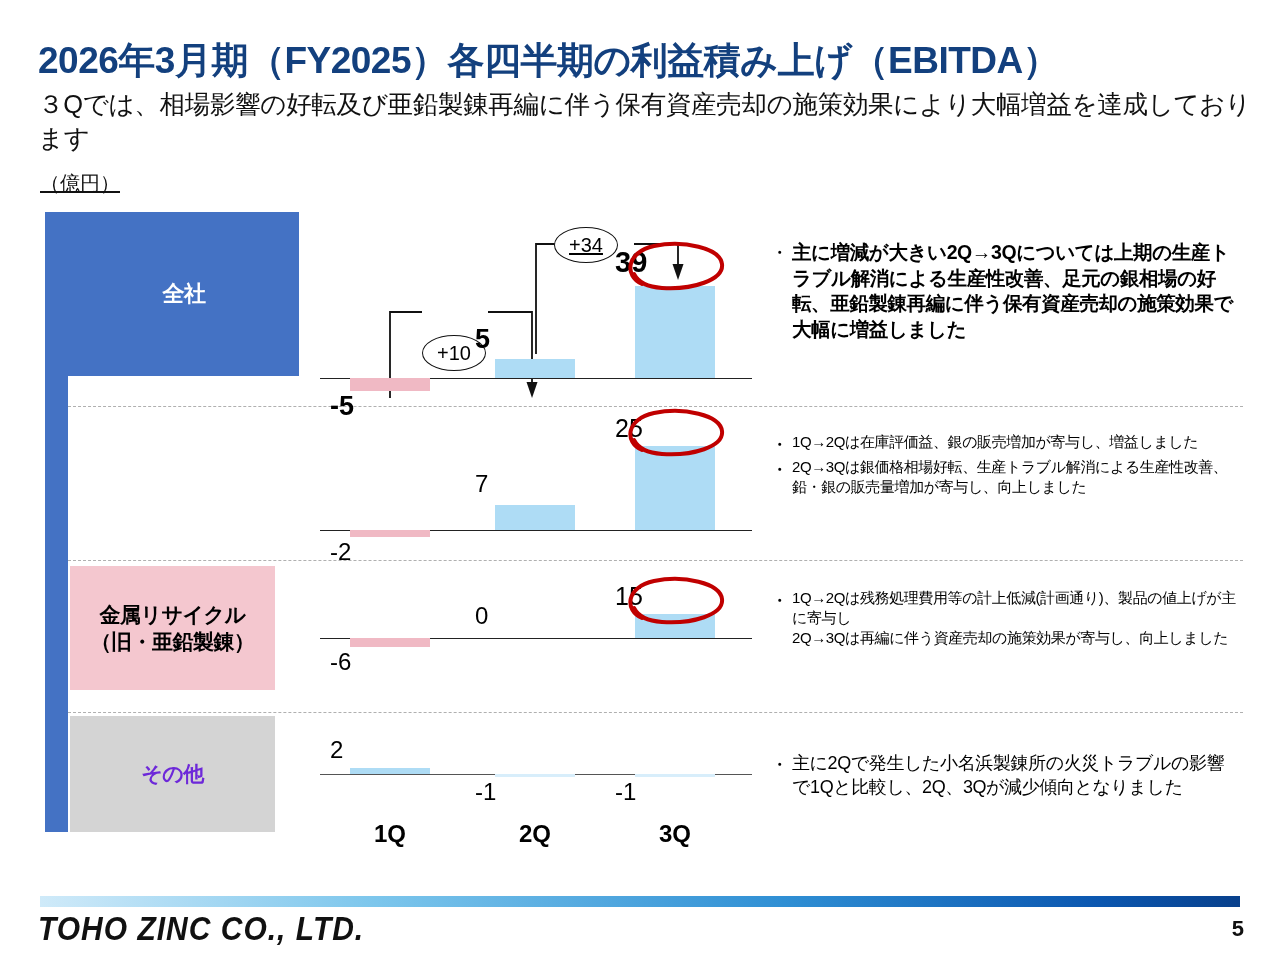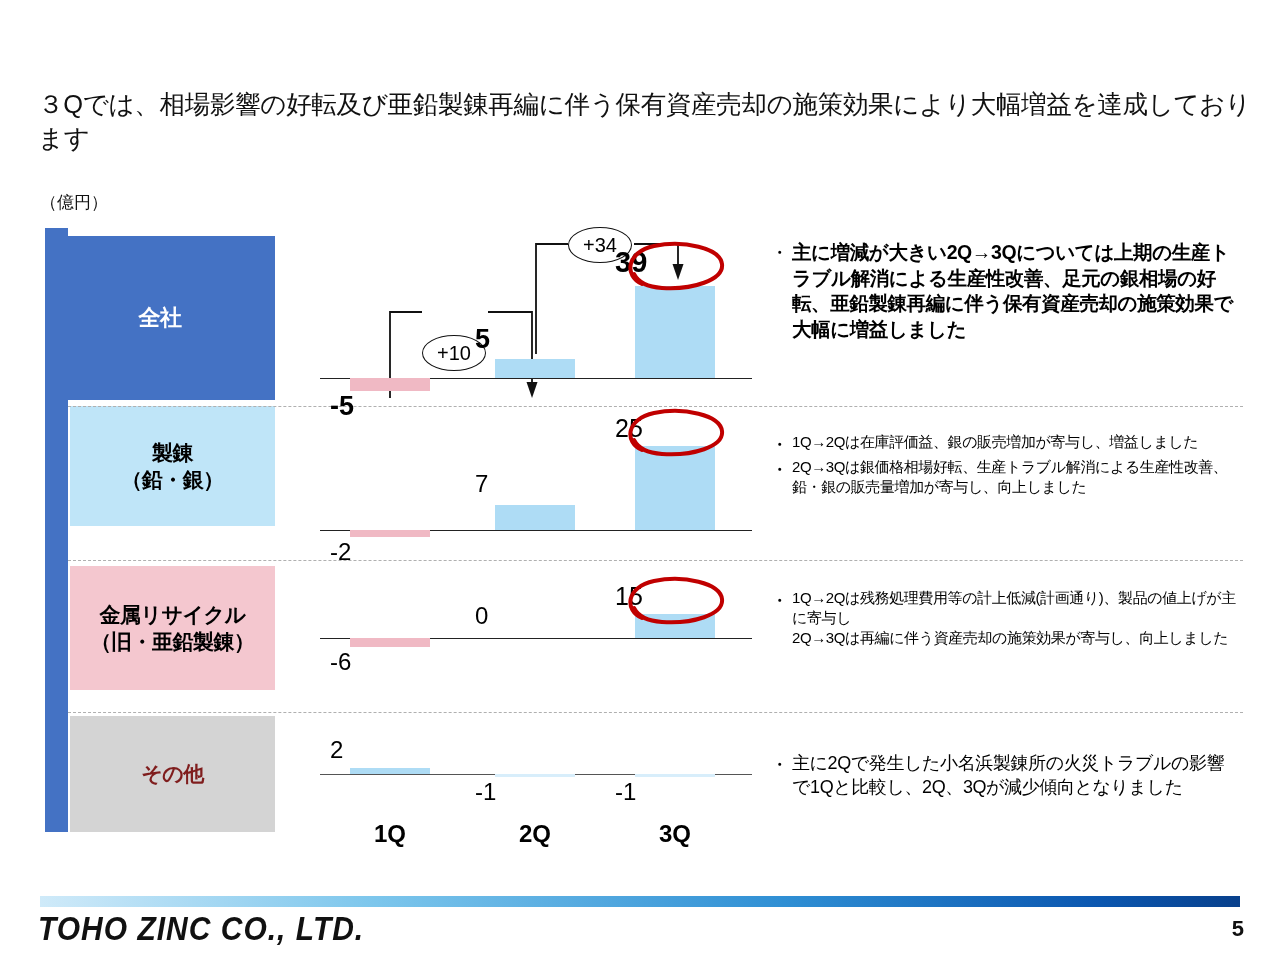--- a/index.html
+++ b/index.html
@@ -38,23 +38,24 @@
     top: 88px;
     width: 1215px;
     font-size: 25.5px;
     line-height: 1.33;
     color: #111111;
     letter-spacing: -0.3px;
   }
   .unit-label {
     position: absolute;
     left: 40px;
-    top: 191px;
-    font-size: 17px;
+    top: 170px;
+    font-size: 20px;
     color: #111111;
+    text-decoration: underline;
   }
 
   
   .accent-bar {
     position: absolute;
     left: 45px;
     top: 228px;
     width: 23px;
     height: 604px;
     background: #4472c4;
@@ -66,34 +67,34 @@
     left: 45px;
     display: flex;
     align-items: center;
     justify-content: center;
     text-align: center;
     font-weight: bold;
     line-height: 1.3;
     letter-spacing: -0.5px;
   }
   .cat-0 {
-    top: 236px; width: 230px; height: 164px;
-    background: #4472c4; color: #ffffff; font-size: 22px;
+    top: 212px; width: 230px; height: 164px;
+    background: #4472c4; color: #ffffff; font-size: 22px; padding-left: 24px;
   }
   .cat-1 {
     left: 70px; top: 406px; width: 205px; height: 120px;
     background: #bfe5f8; color: #000000; font-size: 21px;
   }
   .cat-2 {
     left: 70px; top: 566px; width: 205px; height: 124px;
     background: #f4c7cf; color: #000000; font-size: 21px; text-align: center;
   }
   .cat-3 {
     left: 70px; top: 716px; width: 205px; height: 116px;
-    background: #d4d4d4; color: #7f1d1d; font-size: 21px;
+    background: #d4d4d4; color: #6d28d9; font-size: 21px;
   }
 
   
   .sep {
     position: absolute;
     left: 68px;
     width: 1175px;
     height: 0;
     border-top: 1px dashed #b0b0b0;
   }
@@ -218,35 +219,30 @@
     font-size: 22px;
     font-weight: bold;
     color: #111111;
   }
 </style>
 </head>
 <body>
 
 <div class="slide">
 
+  <div class="title">2026年3月期（FY2025）各四半期の利益積み上げ（EBITDA）</div>
   <div class="subtitle">３Qでは、相場影響の好転及び亜鉛製錬再編に伴う保有資産売却の施策効果により大幅増益を達成しております</div>
   <div class="unit-label">（億円）</div>
 
   <div class="accent-bar"></div>
 
   <div class="cat cat-0">
     <span>全社</span>
   </div>
 
-  <div class="cat cat-1">
-    <div>
-      <div>製錬</div>
-      <div>（鉛・銀）</div>
-    </div>
-  </div>
 
   <div class="cat cat-2">
     <div>
       <div>金属リサイクル</div>
       <div>（旧・亜鉛製錬）</div>
     </div>
   </div>
 
   <div class="cat cat-3">
     <span>その他</span>
@@ -265,21 +261,21 @@
     </svg>
     <div class="oval" style="left:112px; top:67px;margin-top:40px;">
       <span>+10</span>
     </div>
 
     <svg class="conn" style="left:200px; top:-12px; width:260px; height:140px;" viewBox="0 0 260 140">
       <path d="M 26 138 L 26 28 L 58 28" fill="none" stroke="#111111" stroke-width="1.8"></path>
       <path d="M 124 28 L 168 28 L 168 50" fill="none" stroke="#111111" stroke-width="1.8"></path>
       <path d="M 168 64 L 162.5 48 L 173.5 48 Z" fill="#111111"></path>
     </svg>
-    <div class="oval" style="left:258px; top:-1px;">
+    <div class="oval" style="left:244px; top:-1px;text-decoration:underline;">
       <span>+34</span>
     </div>
 
     <div class="axis" style="top:150px;"></div>
 
     <div class="bar neg" style="left:40px; top:150px; height:13px;"></div>
     <div class="bar pos" style="left:185px; top:131px; height:19px;"></div>
     <div class="bar pos" style="left:325px; top:58px; height:92px;"></div>
 
     <div class="vlabel" style="left:20px; top:163px; font-size:27px; font-weight:bold;">-5</div>

